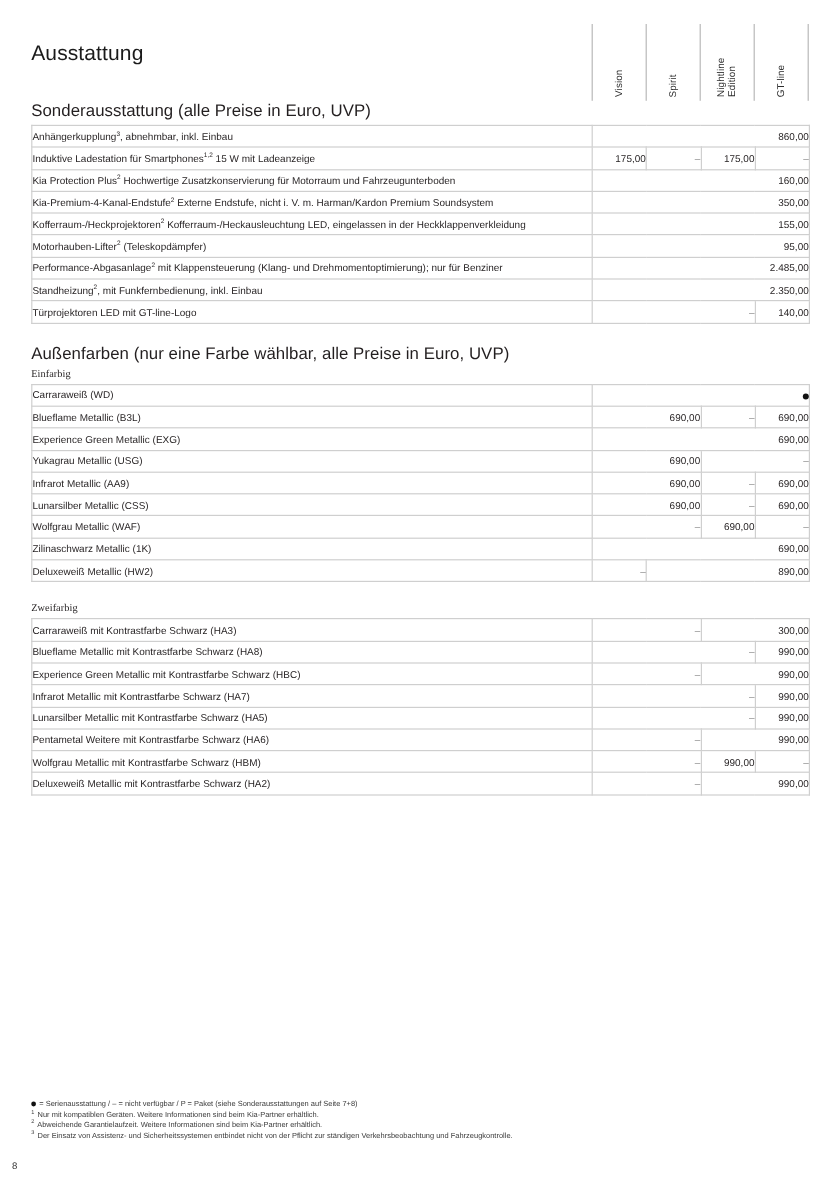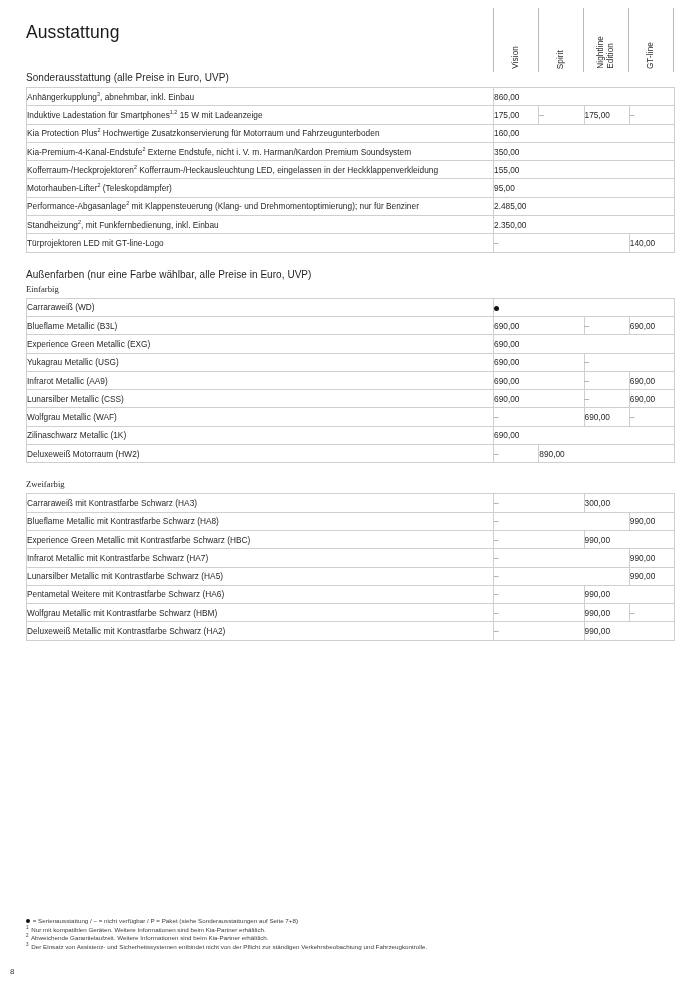--- a/index.html
+++ b/index.html
@@ -13,21 +13,21 @@
     font-family: "Liberation Sans", sans-serif;
     color: #231f20;
     position: relative;
     overflow: hidden;
   }
   .page {
     position: relative;
     width: 700px;
     height: 990px;
     box-sizing: border-box;
-    padding: 0 26px;
+    padding: 12px 26px;
   }
 
   
   .header {
     position: relative;
     height: 72px;
   }
   .page-title {
     position: absolute;
     left: 0;
@@ -63,21 +63,21 @@
     font-size: 8.2px;
     line-height: 9.6px;
     text-align: left;
     letter-spacing: 0.1px;
     color: #2b2b2b;
     white-space: pre-line;
   }
 
   
   .section-caption {
-    font-size: 10px;
+    font-size: 14px;
     color: #231f20;
     margin: 0 0 4px 0;
     letter-spacing: 0.05px;
   }
   .group-caption {
     font-size: 8.6px;
     color: #231f20;
     margin: 0 0 4px 0;
     letter-spacing: 0.05px;
     font-family: Liberation Serif, serif;
@@ -96,21 +96,21 @@
     padding: 0;
     font-size: 8.3px;
     color: #231f20;
     vertical-align: middle;
   }
   td.label {
     padding-left: 5px;
     letter-spacing: 0.02px;
   }
   td.val {
-    text-align: left;
+    text-align: right;
     font-size: 8.3px;
     letter-spacing: 0.02px;
   }
   td.val.dash {
     color: #8c8c8c;
   }
   sup {
     font-size: 5.4px;
     vertical-align: super;
     line-height: 0;
@@ -285,21 +285,21 @@
             <td class="label">Wolfgrau Metallic (WAF)</td>
             <td class="val dash" colspan="2">–</td>
             <td class="val" colspan="1">690,00</td>
             <td class="val dash" colspan="1">–</td>
           </tr>
           <tr>
             <td class="label">Zilinaschwarz Metallic (1K)</td>
             <td class="val" colspan="4">690,00</td>
           </tr>
           <tr>
-            <td class="label">Deluxeweiß Motorraum (HW2)</td>
+            <td class="label">Deluxeweiß Metallic (HW2)</td>
             <td class="val dash" colspan="1">–</td>
             <td class="val" colspan="3">890,00</td>
           </tr>
         </tbody>
       </table>
       <div class="spacer-lg"></div>
       <div class="group-caption">Zweifarbig</div>
       <table class="spec">
         <colgroup>
           <col style="width: 467px;">

